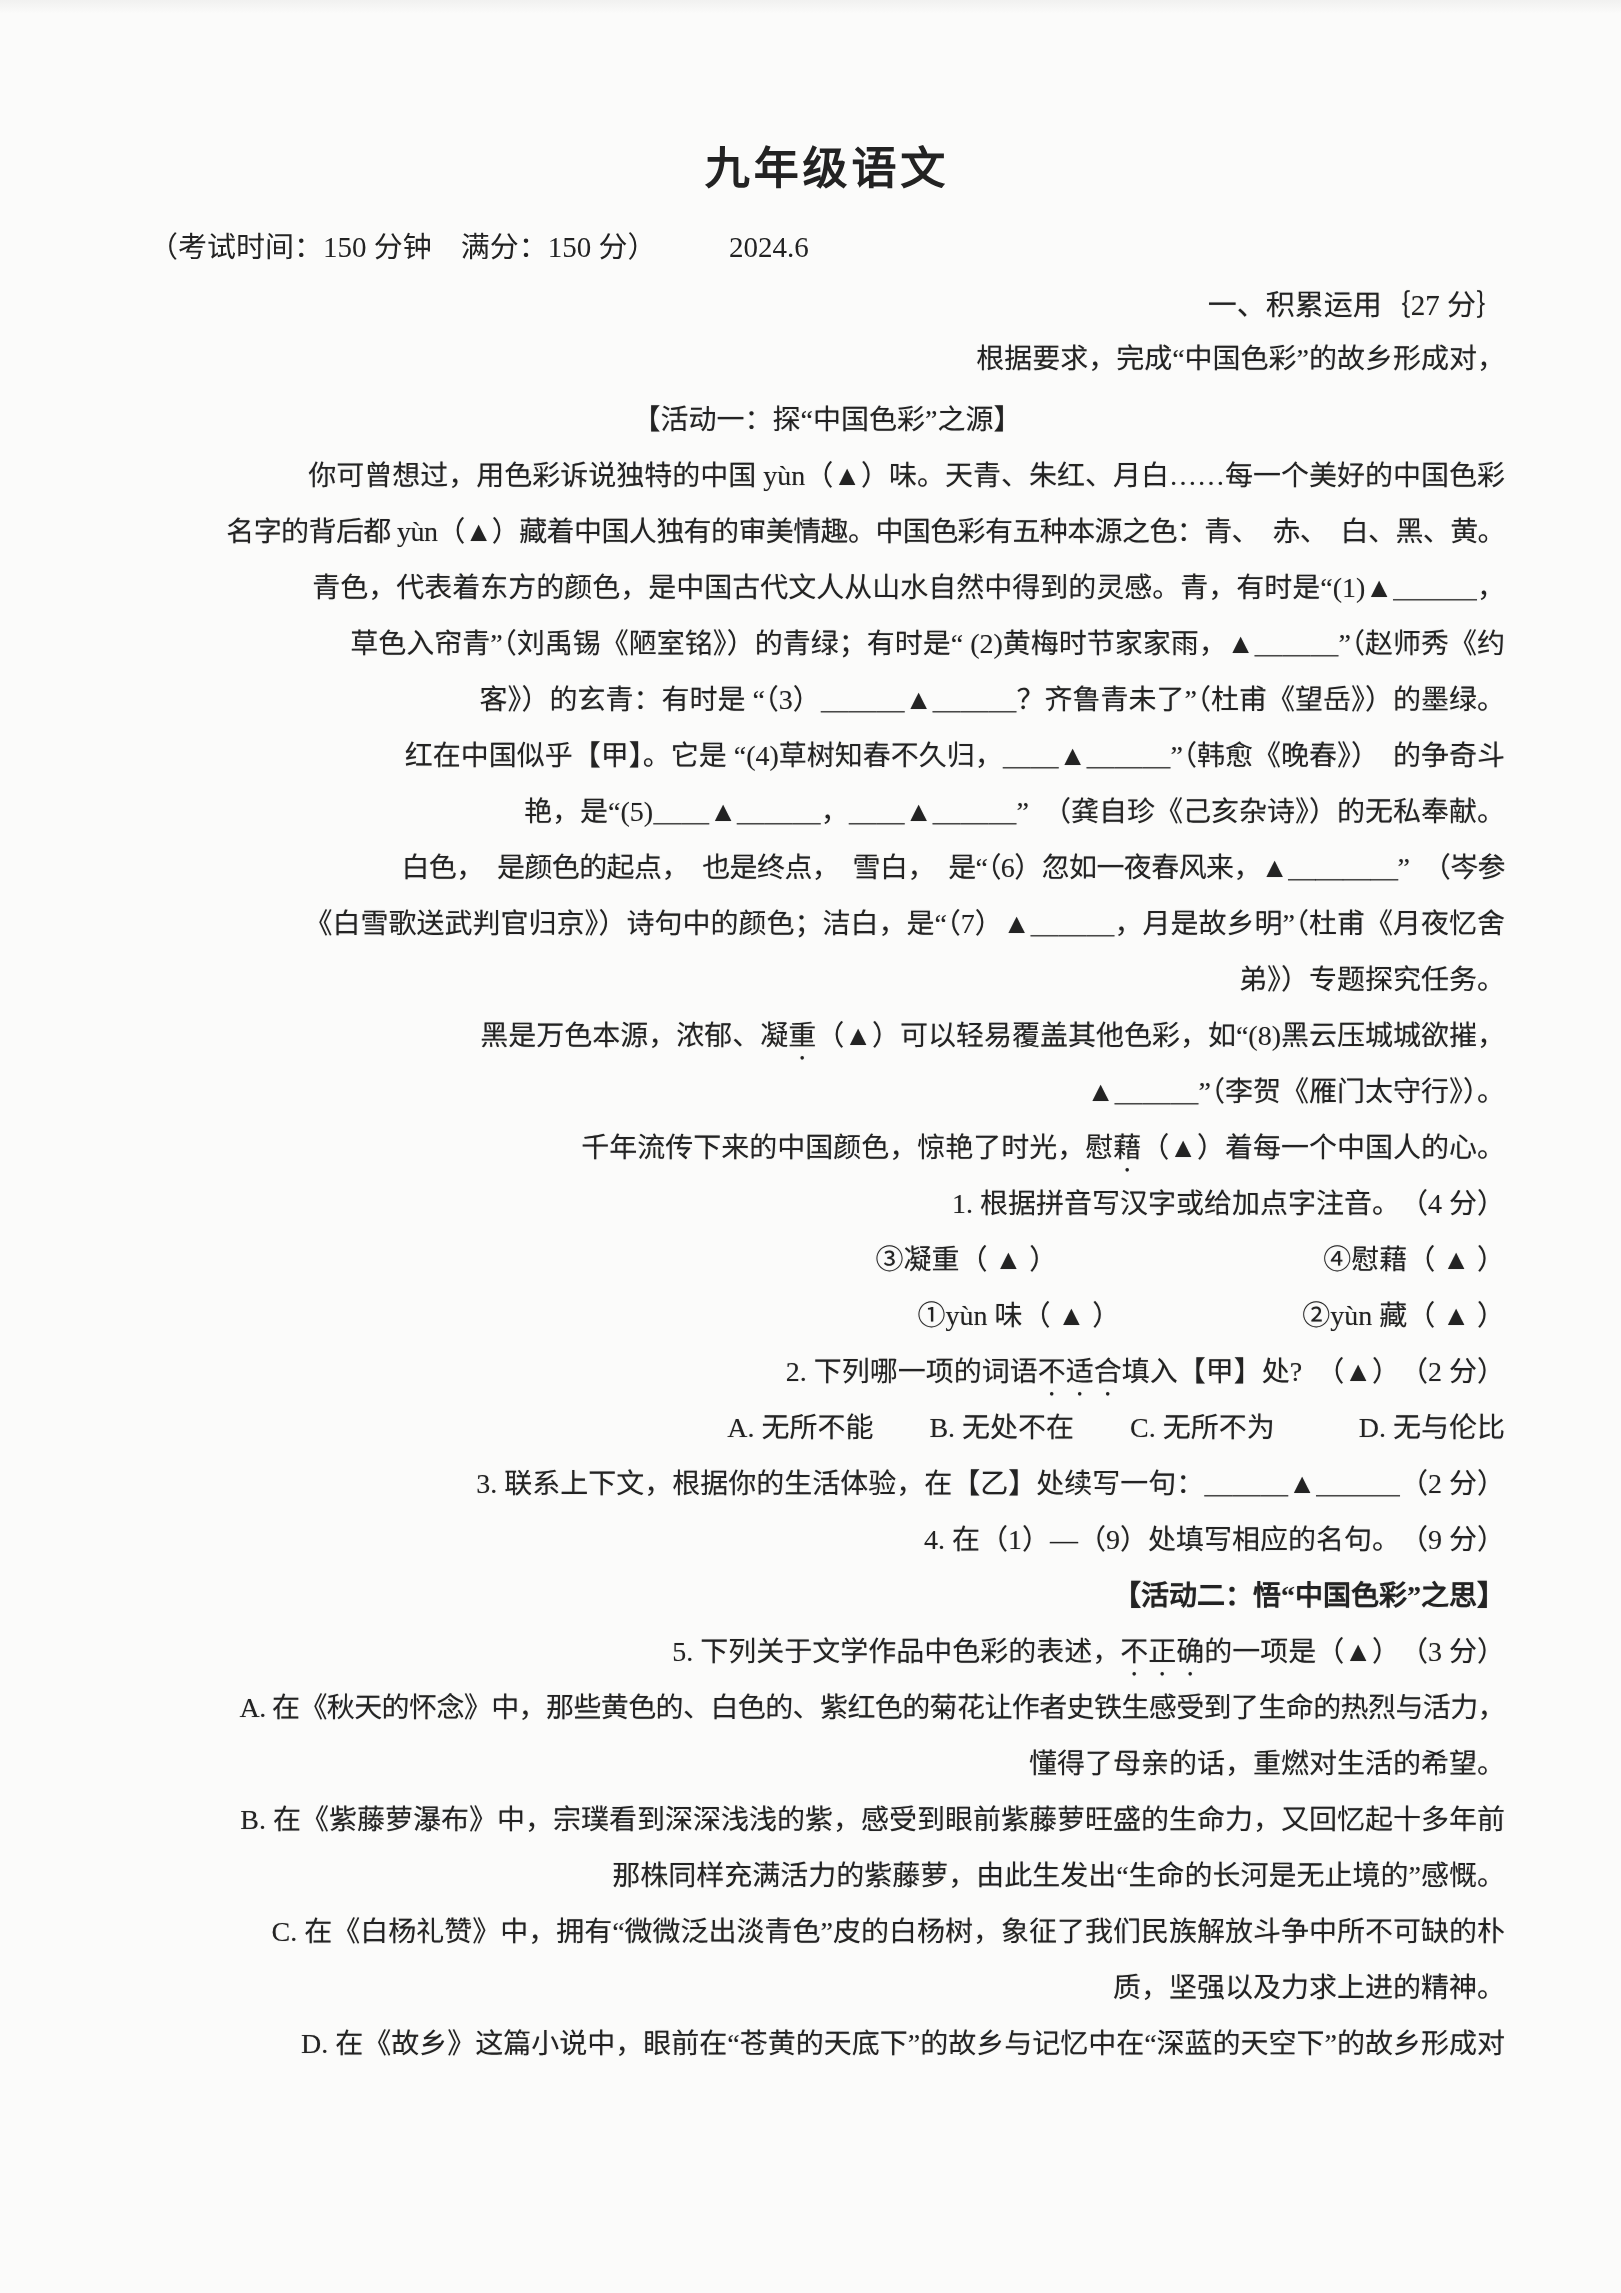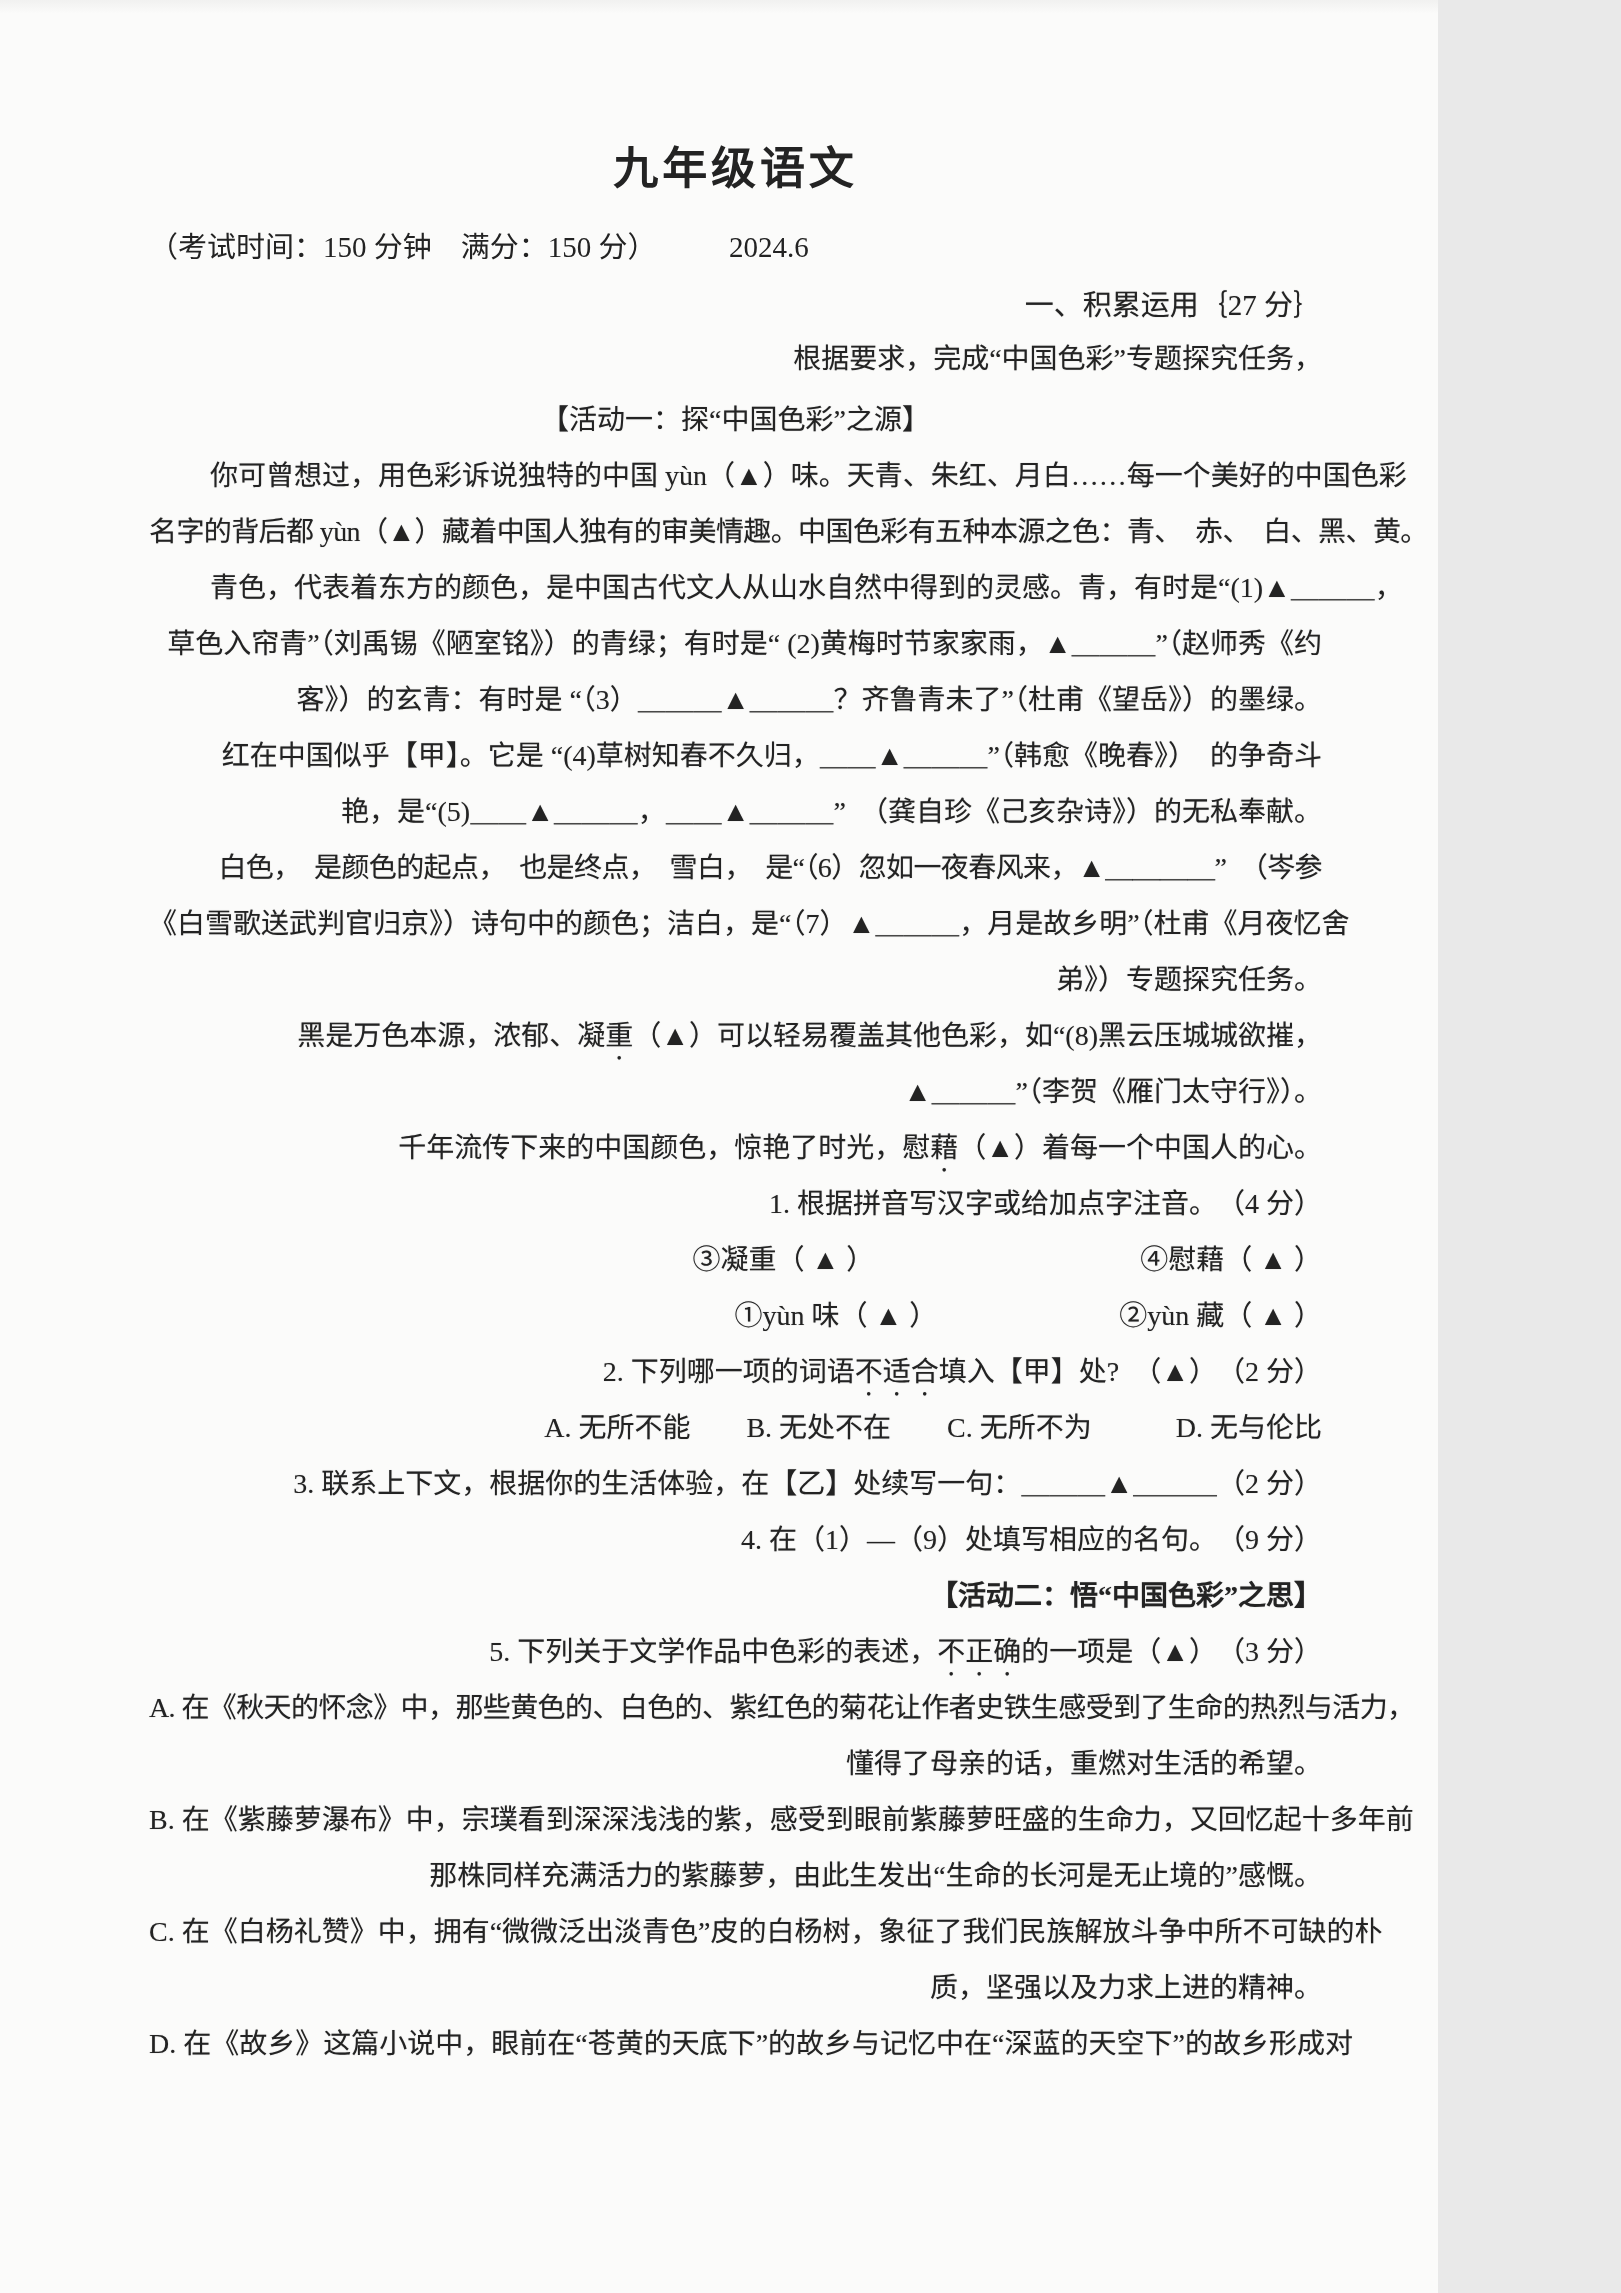--- a/index.html
+++ b/index.html
@@ -3,21 +3,21 @@
 <meta charset="utf-8">
 <style>
   html,body{margin:0;padding:0;}
   body{
     width:1621px;height:2294px;
     background:#e9e9e9;
     font-family:"Liberation Serif","DejaVu Serif",serif;
   }
   .sheet{
     position:relative;
-    width:1438px;height:2294px;
+    width:1621px;height:2294px;
     background:linear-gradient(180deg,#f1f1f0 0,#fbfbfa 13.7px,#fbfbfa 100%);
     color:#232323;
     overflow:hidden;
   }
   .content{
     position:absolute;left:149px;right:116px;top:0;
     font-size:28px;
   }
   .line{
     height:56px;line-height:56px;
@@ -64,21 +64,21 @@
 </head>
 <body>
 
 <div class="sheet">
   <div class="content">
 
     <div class="title">九年级语文</div>
     <div class="meta">（考试时间：150 分钟　满分：150 分）　　　2024.6</div>
 
     <div class="line sec">一、积累运用｛27 分｝</div>
-    <div class="line intro ind">根据要求，完成“中国色彩”专题探究任务，</div>
+    <div class="line intro ind">根据要求，完成“中国色彩”的故乡形成对，</div>
     <div class="line hdr">【活动一：探“中国色彩”之源】</div>
 
     <div class="line ind">你可曾想过，用色彩诉说独特的中国 yùn（▲）味。天青、朱红、月白……每一个美好的中国色彩</div>
     <div class="line tight">名字的背后都 yùn（▲）藏着中国人独有的审美情趣。中国色彩有五种本源之色：青、　赤、　白、黑、黄。</div>
     <div class="line ind">青色，代表着东方的颜色，是中国古代文人从山水自然中得到的灵感。青，有时是“(1)▲＿＿＿，</div>
     <div class="line">草色入帘青”（刘禹锡《陋室铭》）的青绿；有时是“ (2)黄梅时节家家雨，▲＿＿＿”（赵师秀《约</div>
     <div class="line">客》）的玄青：有时是 “（3）＿＿＿▲＿＿＿？齐鲁青未了”（杜甫《望岳》）的墨绿。</div>
     <div class="line ind">红在中国似乎【甲】。它是 “(4)草树知春不久归，＿＿▲＿＿＿”（韩愈《晚春》）　的争奇斗</div>
     <div class="line">艳，是“(5)＿＿▲＿＿＿，＿＿▲＿＿＿”　（龚自珍《己亥杂诗》）的无私奉献。</div>
     <div class="line ind tight">白色，　是颜色的起点，　也是终点，　雪白，　是“（6）忽如一夜春风来，▲＿＿＿＿”　（岑参</div>

